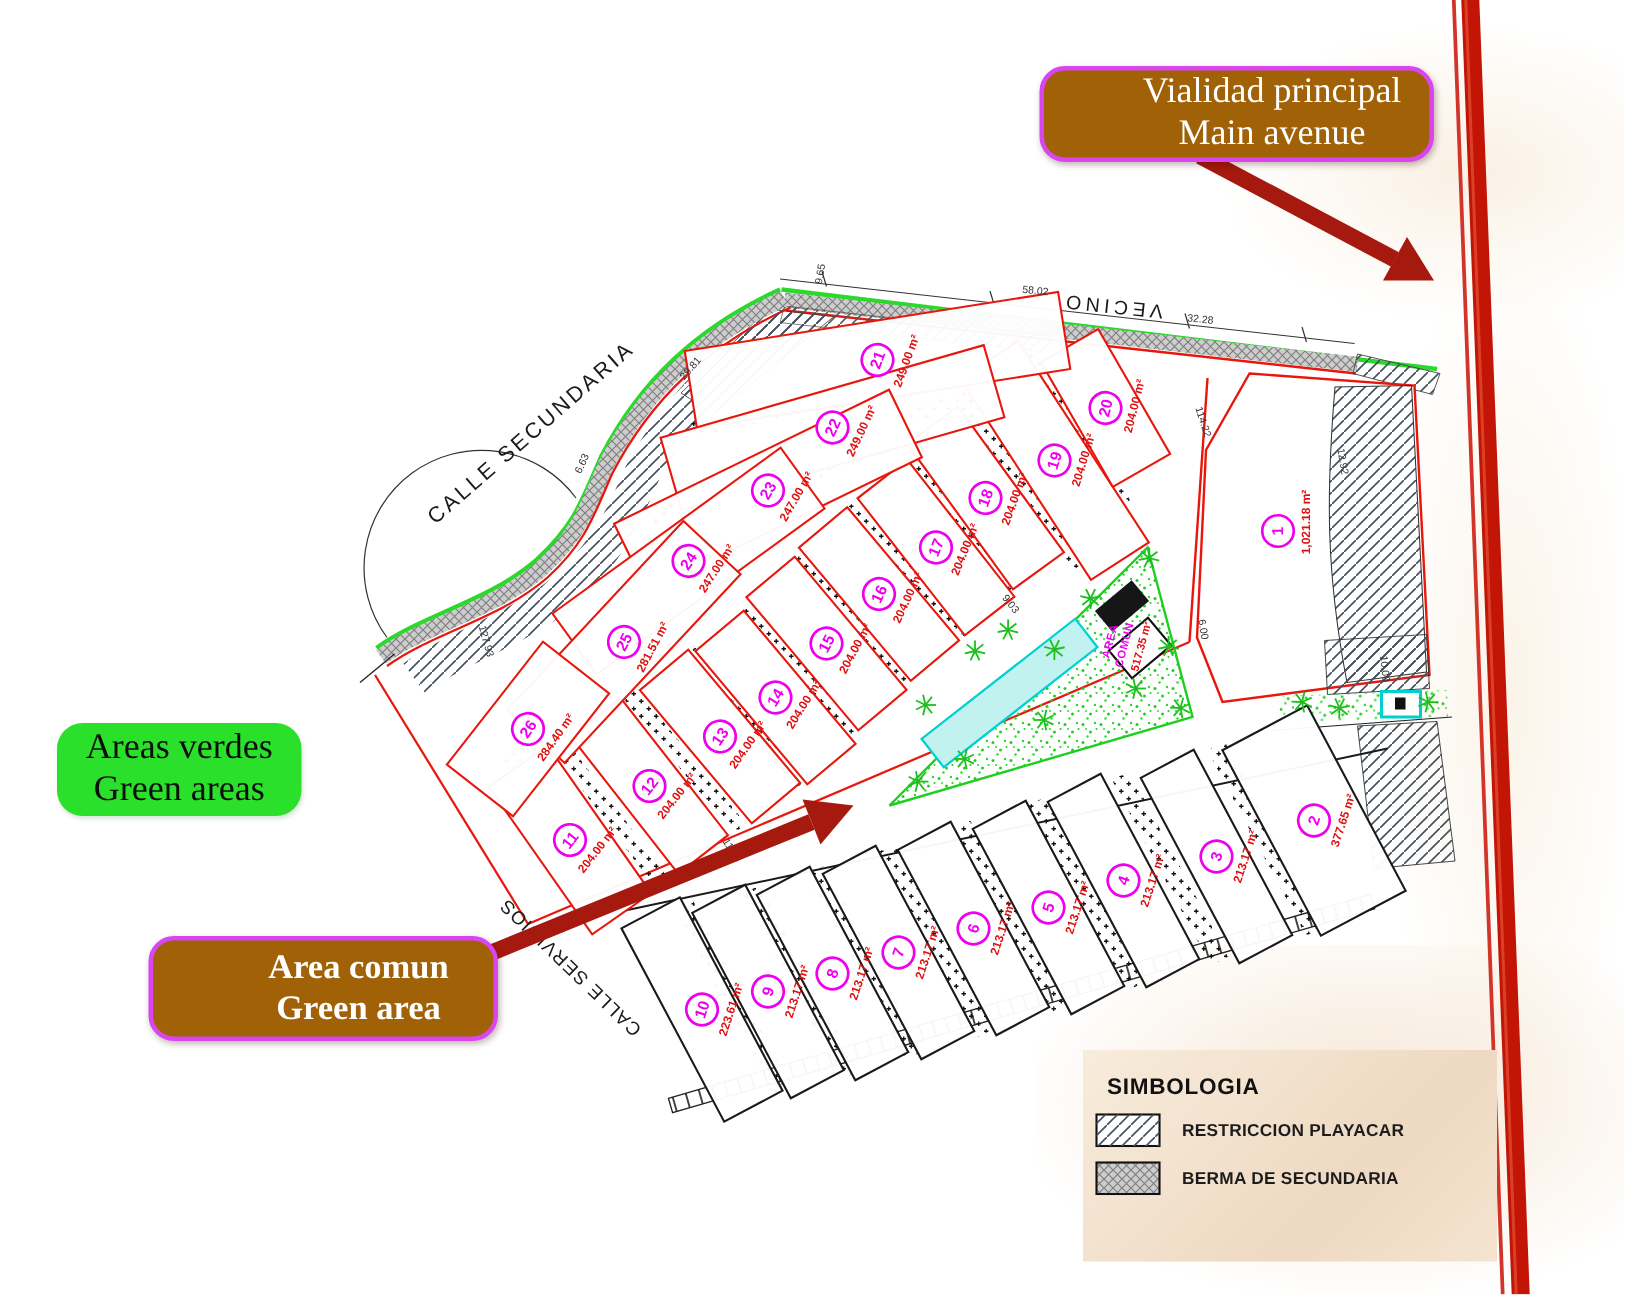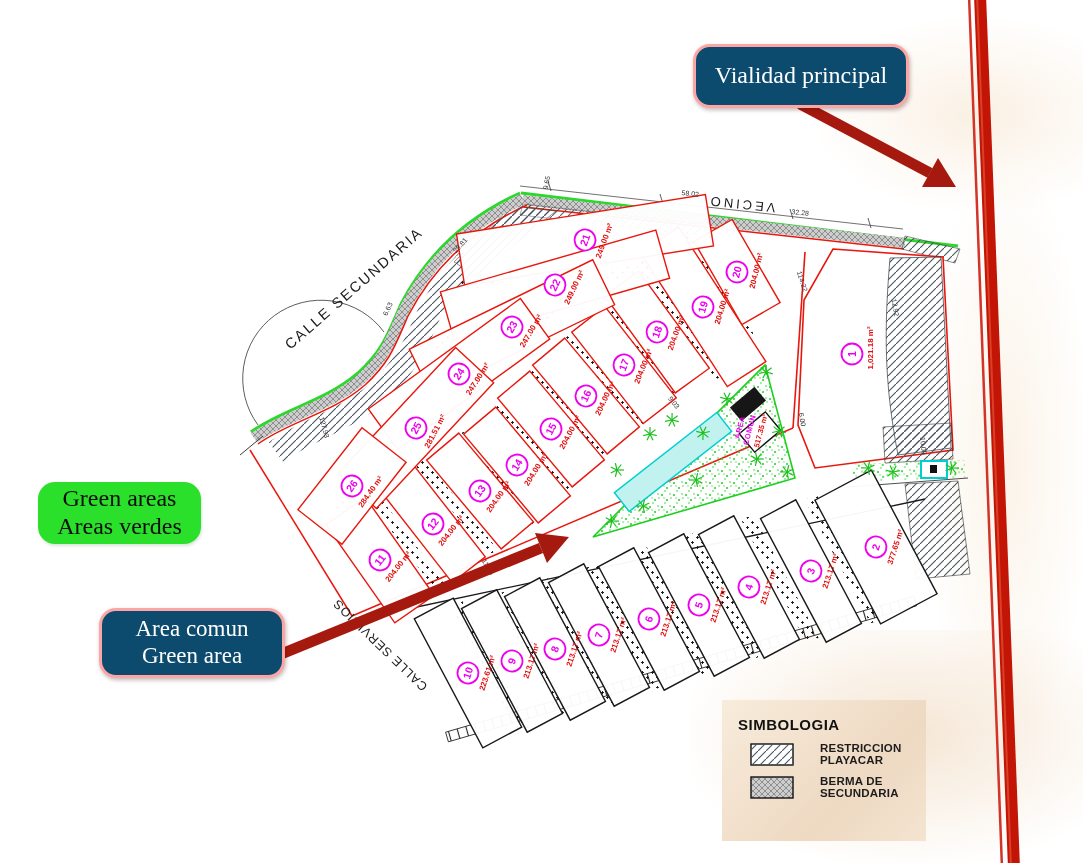--- a/index.html
+++ b/index.html
@@ -10,29 +10,29 @@
       background:radial-gradient(ellipse at 55% 45%, rgba(240,217,190,.65), rgba(240,217,190,0) 75%);}
   .b2{left:820px;top:20px;width:263px;height:190px;
       background:radial-gradient(ellipse at 60% 50%, rgba(246,228,205,.55), rgba(246,228,205,0) 75%);}
   .b3{left:930px;top:180px;width:153px;height:560px;
       background:radial-gradient(ellipse at 50% 50%, rgba(247,231,209,.5), rgba(247,231,209,0) 78%);}
   svg.plan{position:absolute;left:0;top:0;z-index:1;}
   svg text{font-family:"Liberation Sans",sans-serif;}
   .callout{position:absolute;z-index:3;border-radius:17px;text-align:center;
            font-family:"Liberation Serif",serif;display:flex;flex-direction:column;justify-content:center;
            line-height:1.16;}
-  .callout.red{background:#0c4a6e;color:#fff;border:3px solid #fca5a5;box-shadow:1px 2px 4px rgba(60,10,5,.3);}
+  .callout.red{background:#a16207;color:#fff;border:3px solid #d946ef;box-shadow:1px 2px 4px rgba(60,10,5,.3);padding-left:47px;}
   .callout.green{background:#2ae02a;color:#0d0d0d;box-shadow:1px 2px 3px rgba(0,80,0,.15);}
   .co-avenue{left:693px;top:44px;width:210px;height:58px;font-size:24px;}
   .co-green{left:38px;top:482px;width:163px;height:62px;font-size:24px;}
-  .co-common{left:99px;top:608px;width:180px;height:64px;font-size:23px;}
-  .legend{position:absolute;z-index:2;left:722px;top:700px;width:204px;height:141px;
+  .co-common{left:99px;top:624px;width:180px;height:64px;font-size:23px;font-weight:bold;}
+  .legend{position:absolute;z-index:2;left:722px;top:700px;width:276px;height:141px;
           background:linear-gradient(135deg,#f8ecdc,#eed9c2 65%,#f4e4d0);}
   .legend-title{font-size:15px;font-weight:bold;letter-spacing:.5px;color:#111;margin:16px 0 4px 16px;}
-  .legend-row{display:flex;align-items:center;gap:26px;margin:9px 0 0 28px;}
+  .legend-row{display:flex;align-items:center;gap:14px;margin:9px 0 0 8px;}
   .swatch{width:44px;height:23px;flex:0 0 auto;display:block;}
   .legend-label{font-size:11.5px;font-weight:bold;color:#1c1c1c;letter-spacing:.2px;}
 </style>
 </head>
 <body>
 
 <div class="stage">
   <div class="blotch b1"></div>
   <div class="blotch b2"></div>
   <div class="blotch b3"></div>
@@ -463,24 +463,25 @@
     <g>
       <line x1="800" y1="104" x2="930" y2="173" stroke="#a6190e" stroke-width="11"></line>
       <polygon points="956,187 922,187 938,158" fill="#a6190e"></polygon>
       <line x1="274" y1="657" x2="541" y2="548" stroke="#a6190e" stroke-width="11"></line>
       <polygon points="569,537 547,563 535,533" fill="#a6190e"></polygon>
     </g>
   </svg>
 
   <div class="callout red co-avenue">
     <span>Vialidad principal</span>
+    <span>Main avenue</span>
   </div>
   <div class="callout green co-green">
+    <span>Areas verdes</span>
     <span>Green areas</span>
-    <span>Areas verdes</span>
   </div>
   <div class="callout red co-common">
     <span>Area comun</span>
     <span>Green area</span>
   </div>
 
   <div class="legend">
     <div class="legend-title">SIMBOLOGIA</div>
     <div class="legend-row">
       <svg class="swatch">

